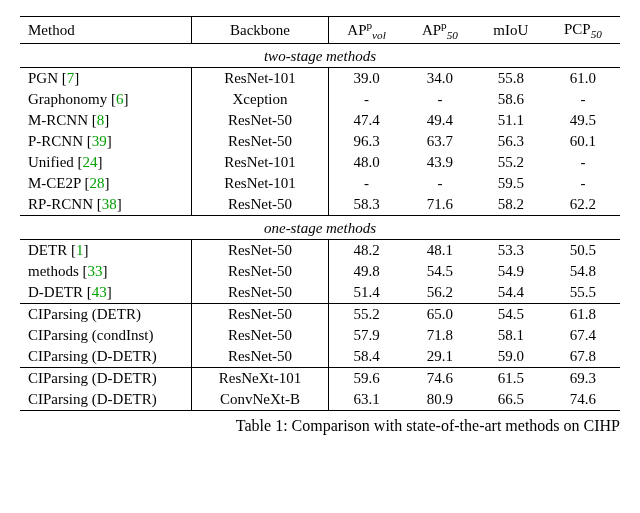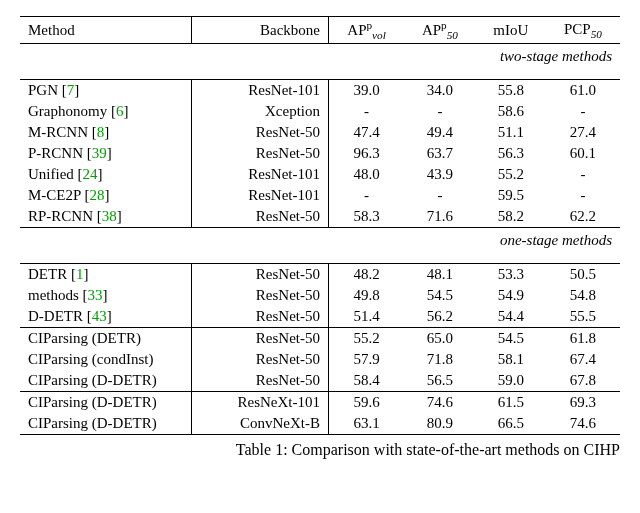--- a/index.html
+++ b/index.html
@@ -21,27 +21,27 @@
     text-align: center;
     font-weight: normal;
   }
   th {
     border-bottom: 1px solid #000;
   }
   .top-rule { border-top: 1.5px solid #000; }
   .bot-rule { border-bottom: 1.5px solid #000; }
   .mid-rule { border-bottom: 1px solid #000; }
   .col-method { text-align: left; width: 155px; }
-  .col-backbone { text-align: right; width: 120px; }
+  .col-backbone { text-align: center; width: 120px; }
   .vsep-left { border-left: 1px solid #000; }
   .section-hdr {
-    text-align: right;
+    text-align: center;
     font-style: italic;
     padding-top: 4px;
-    padding-bottom: 14px;
+    padding-bottom: 2px;
   }
   .cite {
     color: #00a000;
   }
   .caption {
     text-align: right;
     margin-top: 6px;
     font-size: 16px;
   }
   .sup { font-size: 0.75em; vertical-align: super; }
@@ -86,21 +86,21 @@
         <td>-</td>
         <td>58.6</td>
         <td>-</td>
       </tr>
       <tr>
         <td class="col-method"><span>M-RCNN</span> [<span class="cite">8</span>]</td>
         <td class="col-backbone vsep-left">ResNet-50</td>
         <td class="vsep-left">47.4</td>
         <td>49.4</td>
         <td>51.1</td>
-        <td>27.4</td>
+        <td>49.5</td>
       </tr>
       <tr>
         <td class="col-method"><span>P-RCNN</span> [<span class="cite">39</span>]</td>
         <td class="col-backbone vsep-left">ResNet-50</td>
         <td class="vsep-left">96.3</td>
         <td>63.7</td>
         <td>56.3</td>
         <td>60.1</td>
       </tr>
       <tr>
@@ -167,21 +167,21 @@
         <td class="col-backbone vsep-left">ResNet-50</td>
         <td class="vsep-left">57.9</td>
         <td>71.8</td>
         <td>58.1</td>
         <td>67.4</td>
       </tr>
       <tr class="mid-rule">
         <td class="col-method"><span>CIParsing (D-DETR)</span></td>
         <td class="col-backbone vsep-left">ResNet-50</td>
         <td class="vsep-left">58.4</td>
-        <td>56.5</td>
+        <td>29.1</td>
         <td>59.0</td>
         <td>67.8</td>
       </tr>
       <tr>
         <td class="col-method"><span>CIParsing (D-DETR)</span></td>
         <td class="col-backbone vsep-left">ResNeXt-101</td>
         <td class="vsep-left">59.6</td>
         <td>74.6</td>
         <td>61.5</td>
         <td>69.3</td>

